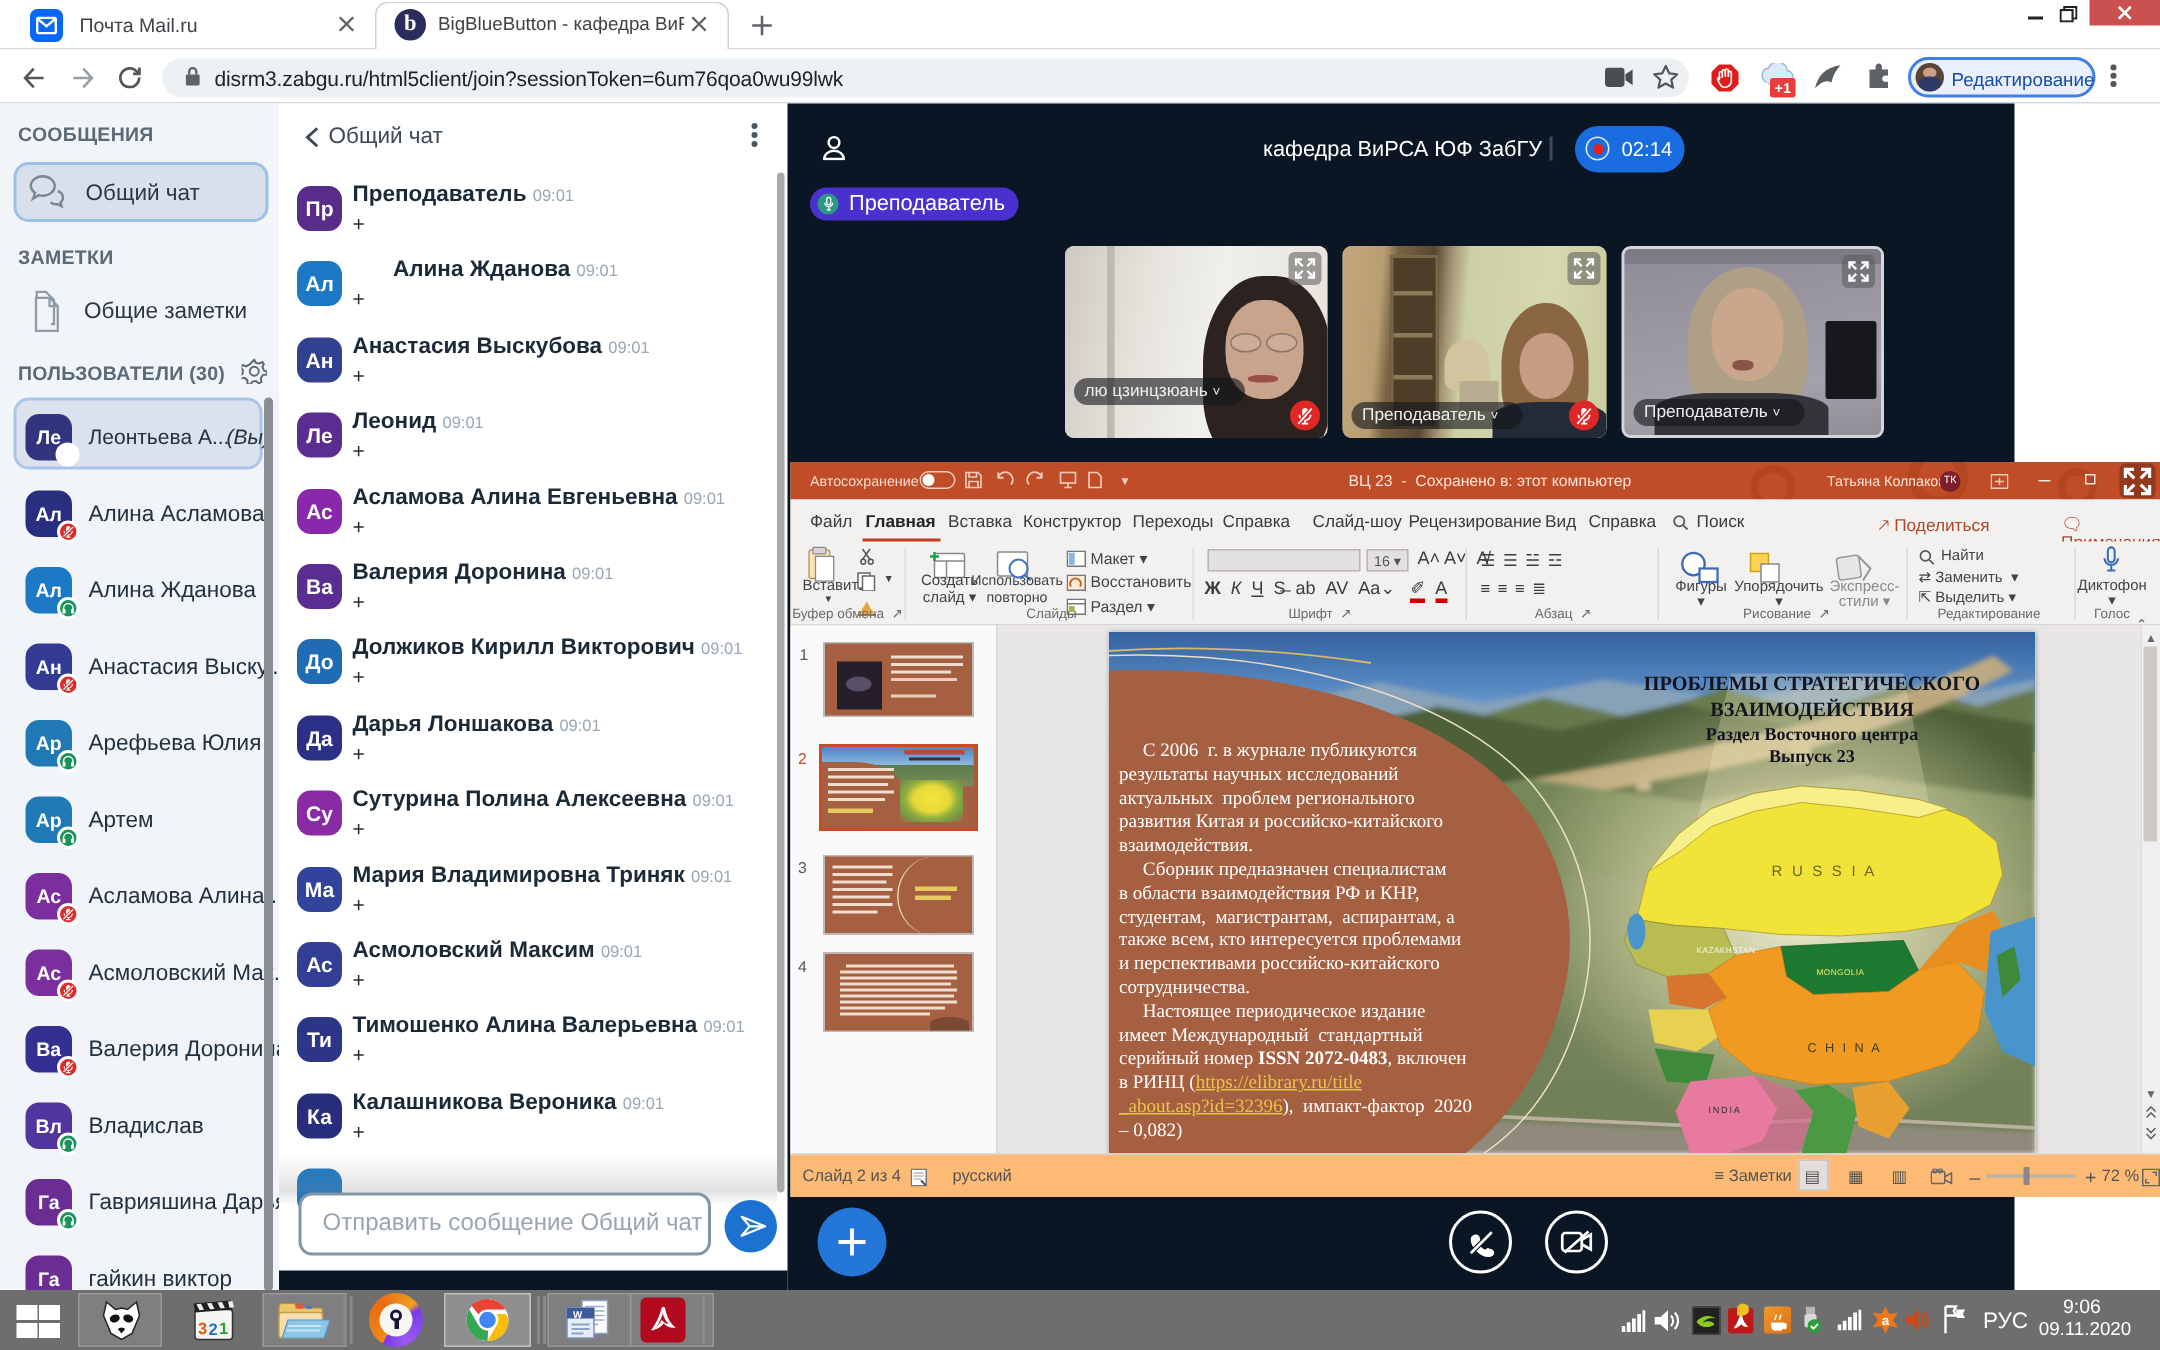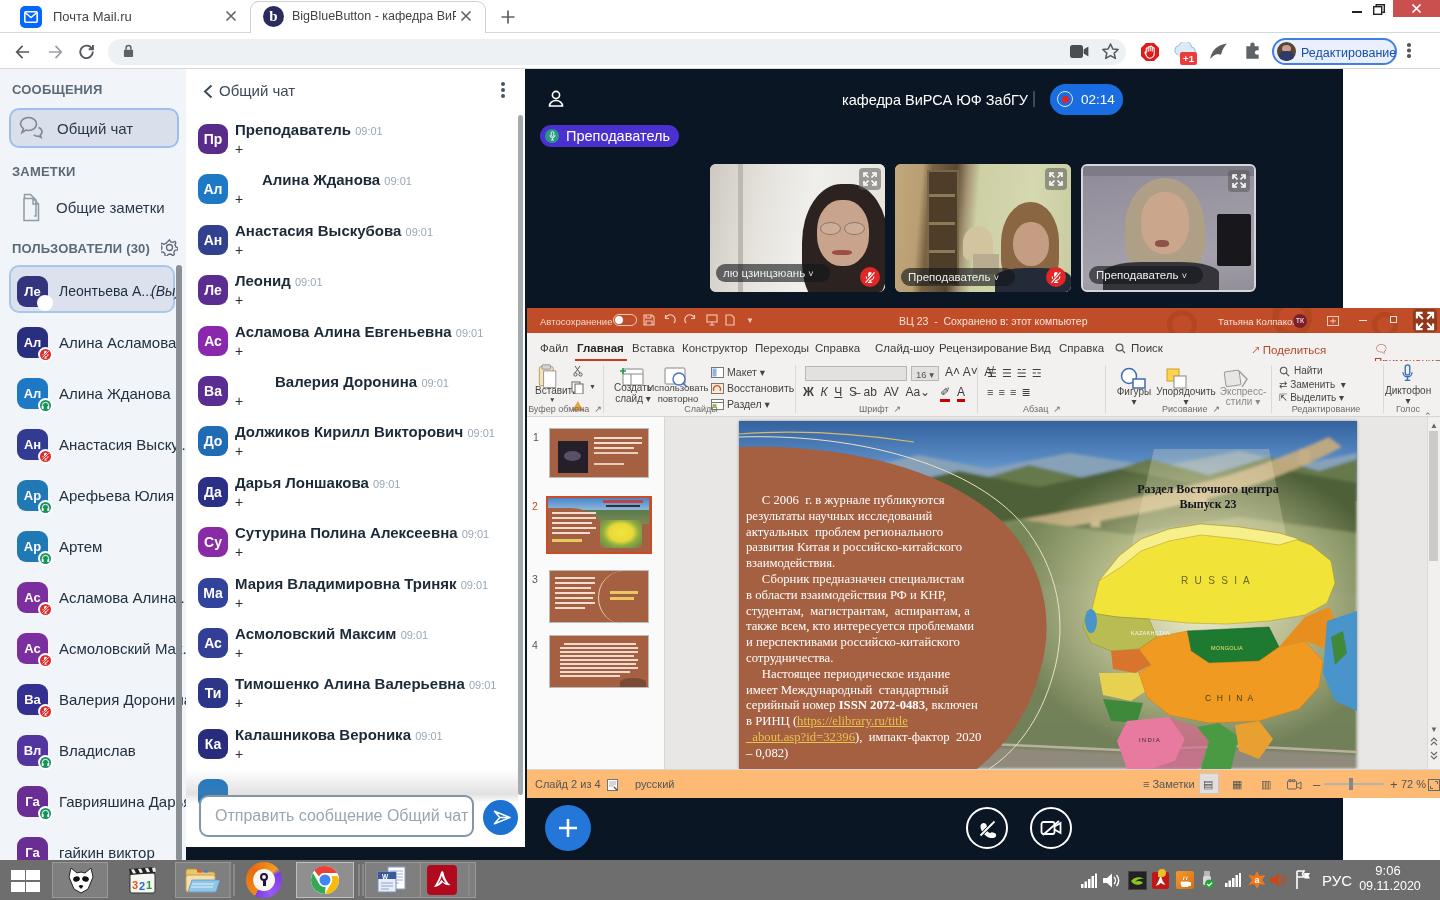--- a/index.html
+++ b/index.html
@@ -83,20 +83,21 @@
     </svg>
   <svg class="abs" style="left:79px; top:44px;" width="15" height="15" viewBox="0 0 17 17">
       <path d="M14.7 5.4 A7.1 7.1 0 1 0 15.6 8.6" fill="none" stroke="#54585c" stroke-width="2.1"></path>
       <path d="M15.8 1.2 V6 H11" fill="none" stroke="#54585c" stroke-width="2.1"></path>
     </svg>
 
   <svg class="abs" style="left:123px; top:44px;" width="11" height="14" viewBox="0 0 12 15">
       <rect x="1" y="6" width="10" height="8" rx="1" fill="#5f6368"></rect>
       <path d="M3.4 6 V4 a2.6 2.6 0 0 1 5.2 0 V6" fill="none" stroke="#5f6368" stroke-width="1.7"></path>
     </svg>
+  <div class="abs" style="left:143px; top:44px; font-size:14px; letter-spacing:-0.1px; color:#202124;">disrm3.zabgu.ru/html5client/join?sessionToken=6um76qoa0wu99lwk</div>
 
   <svg class="abs" style="left:1070px; top:45px;" width="19" height="13" viewBox="0 0 19 13">
       <rect x="0" y="0" width="13" height="13" rx="2.5" fill="#4a4e52"></rect>
       <path d="M13.6 4.5 L18.4 1.4 V11.6 L13.6 8.5 Z" fill="#4a4e52"></path>
     </svg>
   <svg class="abs" style="left:1102px; top:43px;" width="17" height="17" viewBox="0 0 17 17">
       <path d="M8.5 1 L10.8 5.9 L16.2 6.5 L12.2 10.1 L13.3 15.4 L8.5 12.7 L3.7 15.4 L4.8 10.1 L0.8 6.5 L6.2 5.9 Z" fill="none" stroke="#54585c" stroke-width="1.5" stroke-linejoin="round"></path>
     </svg>
 
   <svg class="abs" style="left:1140px; top:42px;" width="20" height="20" viewBox="0 0 20 20">
@@ -258,21 +259,21 @@
       <div class="cavatar" style="top:156px; background:#31408f;">Ан</div>
       <div class="cname" style="top:153px;">Анастасия Выскубова <span class="ctime">09:01</span></div>
       <div class="cplus" style="top:173px;">+</div>
       <div class="cavatar" style="top:206px; background:#5c2d90;">Ле</div>
       <div class="cname" style="top:203px;">Леонид <span class="ctime">09:01</span></div>
       <div class="cplus" style="top:223px;">+</div>
       <div class="cavatar" style="top:257px; background:#8a28ad;">Ас</div>
       <div class="cname" style="top:254px;">Асламова Алина Евгеньевна <span class="ctime">09:01</span></div>
       <div class="cplus" style="top:274px;">+</div>
       <div class="cavatar" style="top:307px; background:#5a2d92;">Ва</div>
-      <div class="cname" style="top:304px;margin-left:40px;">Валерия Доронина <span class="ctime">09:01</span></div>
+      <div class="cname" style="top:304px;">Валерия Доронина <span class="ctime">09:01</span></div>
       <div class="cplus" style="top:324px;">+</div>
       <div class="cavatar" style="top:357px; background:#1f6cb4;">До</div>
       <div class="cname" style="top:354px;">Должиков Кирилл Викторович <span class="ctime">09:01</span></div>
       <div class="cplus" style="top:374px;">+</div>
       <div class="cavatar" style="top:408px; background:#2c2f86;">Да</div>
       <div class="cname" style="top:405px;">Дарья Лоншакова <span class="ctime">09:01</span></div>
       <div class="cplus" style="top:425px;">+</div>
       <div class="cavatar" style="top:458px; background:#8a2ba6;">Су</div>
       <div class="cname" style="top:455px;">Сутурина Полина Алексеевна <span class="ctime">09:01</span></div>
       <div class="cplus" style="top:475px;">+</div>
@@ -324,21 +325,21 @@
       <div class="abs" style="left:41px; top:59px; font-size:14.5px; color:#fff;">Преподаватель</div>
 
       <div class="abs" style="left:185px; top:95px; width:175px; height:128px; border-radius:6px; overflow:hidden; background:#ddd9d2;">
         <div class="abs" style="left:0; top:0; width:175px; height:128px; background:linear-gradient(100deg, #cdc9c2 0%, #e6e3dd 30%, #f0efeb 55%, #e6e2da 100%);"></div>
         <div class="abs" style="left:28px; top:0; width:5px; height:128px; background:#bdb9b2;"></div>
         <div class="abs" style="left:92px; top:20px; width:86px; height:128px; border-radius:46% 44% 38% 38%; background:#2c2320;"></div>
         <div class="abs" style="left:107px; top:36px; width:52px; height:66px; border-radius:46%; background:#c8a48c;"></div>
         <div class="abs" style="left:110px; top:58px; width:21px; height:13px; border:1.5px solid #8c7868; border-radius:50%; background:rgba(240,230,220,0.15);"></div>
         <div class="abs" style="left:134px; top:58px; width:21px; height:13px; border:1.5px solid #8c7868; border-radius:50%; background:rgba(240,230,220,0.15);"></div>
         <div class="abs" style="left:122px; top:86px; width:20px; height:5px; border-radius:40%; background:#9c5044;"></div>
-        <div class="abs" style="left:0; bottom:10px; left:6px; height:18px; padding:0 16px 0 7px; background:rgba(20,22,26,0.62); border-radius:9px; color:#eee; font-size:11.5px; line-height:18px;margin-top:40px;">лю цзинцзюань <span style="font-size:9px;">˅</span></div>
+        <div class="abs" style="left:0; bottom:22px; left:6px; height:18px; padding:0 16px 0 7px; background:rgba(20,22,26,0.62); border-radius:9px; color:#eee; font-size:11.5px; line-height:18px;margin-top:40px;">лю цзинцзюань <span style="font-size:9px;">˅</span></div>
         <div class="abs" style="right:5px; bottom:5px; width:20px; height:20px; background:#e02626; border-radius:50%;"></div>
         <svg class="abs" style="right:9px; bottom:8px;" width="12" height="13" viewBox="0 0 10 11">
             <rect x="3.4" y="0.8" width="3.2" height="5.2" rx="1.6" fill="#fff"></rect>
             <path d="M1.8 4.6 a3.2 3.2 0 0 0 6.4 0 M5 8 V9.6 M3.2 9.6 h3.6" stroke="#fff" stroke-width="1" fill="none"></path>
             <path d="M1.2 9.8 L8.8 1.2" stroke="#e02626" stroke-width="2.4"></path>
             <path d="M1.2 9.8 L8.8 1.2" stroke="#fff" stroke-width="1"></path>
           </svg>
         <div class="abs" style="right:4px; top:4px; width:22px; height:22px; background:rgba(90,90,90,0.55); border-radius:4px;"></div>
         <svg class="abs" style="right:8px; top:8px;" width="14" height="14" viewBox="0 0 14 14">
             <path d="M1 5 V1 H5 M9 1 H13 V5 M13 9 V13 H9 M5 13 H1 V9" fill="none" stroke="#fff" stroke-width="1.6"></path>
@@ -662,20 +663,21 @@
               <text x="442" y="163" font-family="Liberation Sans" font-size="10" letter-spacing="1.8" fill="#6a682a">R U S S I A</text>
               <text x="392" y="214" font-family="Liberation Sans" font-size="5.5" letter-spacing="0.3" fill="#f6f6ea">KAZAKHSTAN</text>
               <text x="472" y="229" font-family="Liberation Sans" font-size="5.5" letter-spacing="0.3" fill="#f0e468">MONGOLIA</text>
               <text x="466" y="280" font-family="Liberation Sans" font-size="8.5" letter-spacing="1.6" fill="#3f3f14">C H I N A</text>
               <text x="400" y="321" font-family="Liberation Sans" font-size="6" letter-spacing="1.2" fill="#2f2f2f">INDIA</text>
 
               <path d="M0 26 C120 22 225 55 272 110 C305 150 316 200 301 250 C289 295 266 325 238 348 L0 348 Z" fill="#a55f41"></path>
               <path d="M0 16 C128 12 238 48 284 104 C318 146 330 200 314 254 C301 300 277 330 250 348" fill="none" stroke="#ece0c4" stroke-width="1"></path>
               <path d="M0 13 Q80 7 175 21" fill="none" stroke="#d8b86a" stroke-width="1.2"></path>
             </svg>
+            <div class="abs" style="left:320px; top:26px; width:298px; text-align:center; font-family:'Liberation Serif',serif; font-weight:bold; color:#14141f; font-size:13.5px; line-height:17px;">ПРОБЛЕМЫ СТРАТЕГИЧЕСКОГО<br>ВЗАИМОДЕЙСТВИЯ</div>
             <div class="abs" style="left:320px; top:61px; width:298px; text-align:center; font-family:'Liberation Serif',serif; font-weight:bold; color:#14141f; font-size:12px;">Раздел Восточного центра</div>
             <div class="abs" style="left:320px; top:76px; width:298px; text-align:center; font-family:'Liberation Serif',serif; font-weight:bold; color:#14141f; font-size:12px;">Выпуск 23</div>
             <div class="abs" style="left:7px; top:72px; width:246px; font-family:'Liberation Serif',serif; color:#fff; font-size:12.7px; line-height:15.8px; white-space:nowrap;">
               &nbsp;&nbsp;&nbsp;&nbsp;&nbsp;С 2006&nbsp; г. в журнале публикуются<br>
               результаты научных исследований<br>
               актуальных&nbsp; проблем регионального<br>
               развития Китая и российско-китайского<br>
               взаимодействия.<br>
               &nbsp;&nbsp;&nbsp;&nbsp;&nbsp;Сборник предназначен специалистам<br>
               в области взаимодействия РФ и КНР,<br>

